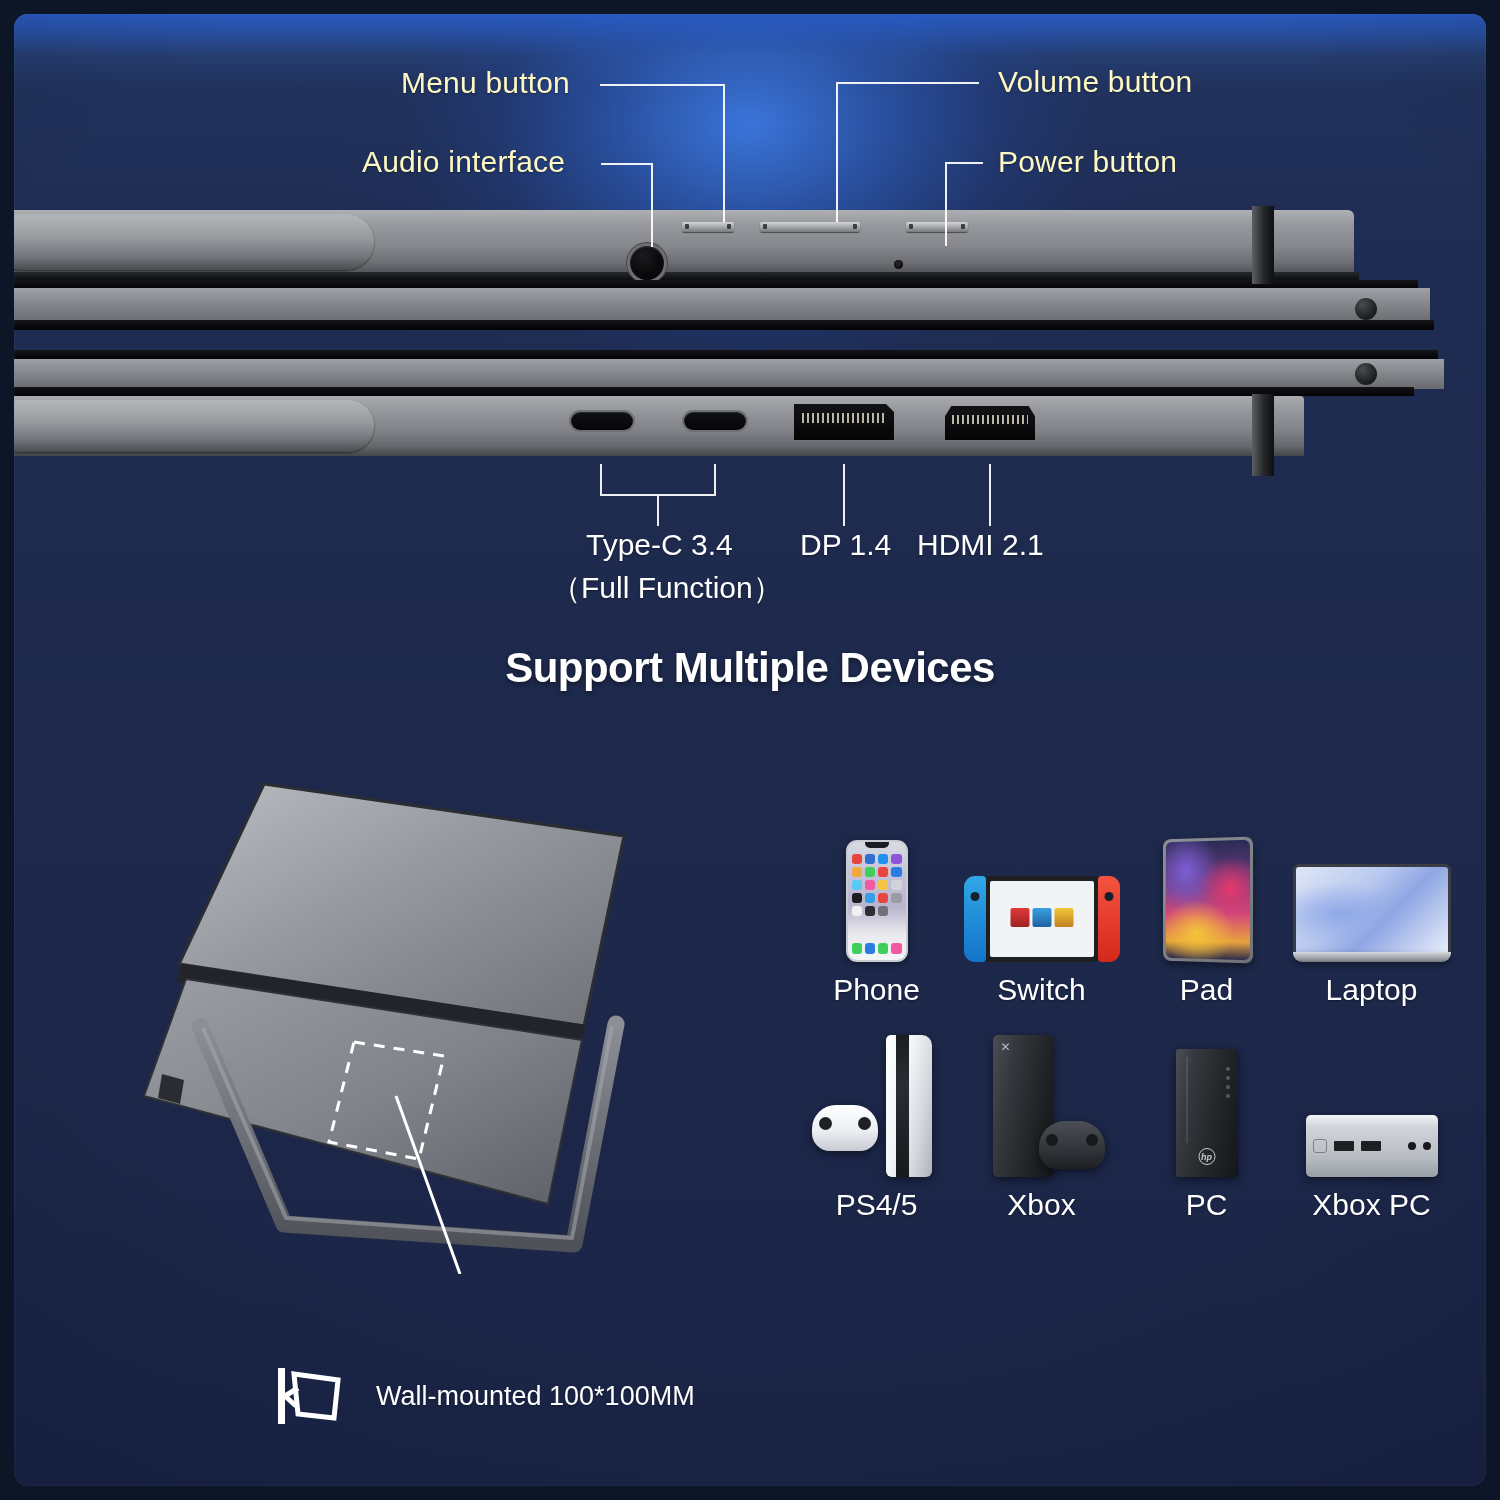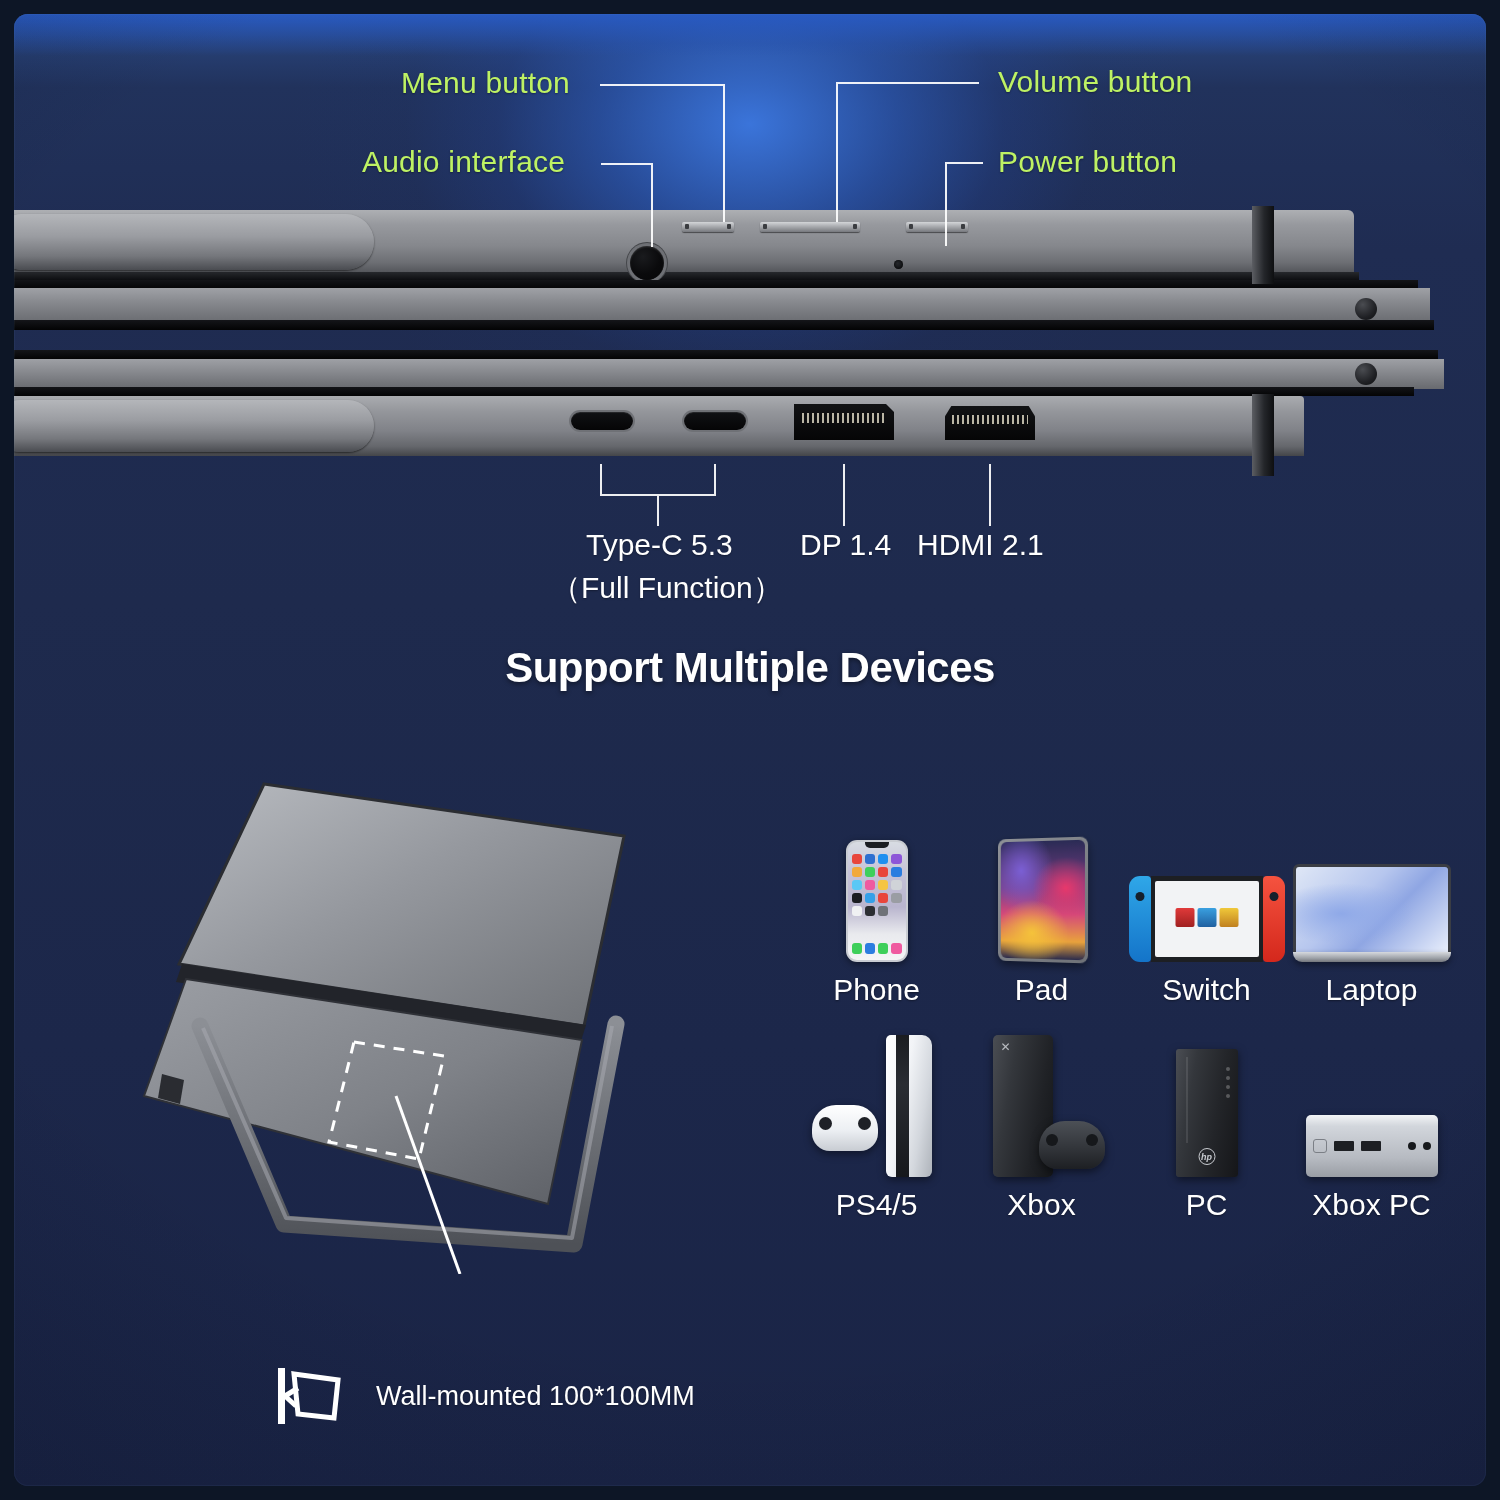--- a/index.html
+++ b/index.html
@@ -64,21 +64,21 @@
     box-shadow: inset 0 0 0 1px rgba(120,150,200,0.07);
     border-radius:14px;
     pointer-events:none;
   }
 
   .layer { position:absolute; inset:0; }
 
   
   .callout {
     position:absolute;
-    color:#bef264;
+    color:#fef9c3;
     font-size:30px;
     letter-spacing:.2px;
     white-space:nowrap;
     text-shadow:0 1px 2px rgba(0,0,0,.35);
   }
   .lead {
     position:absolute;
     border-color:rgba(255,255,255,.92);
     border-style:solid;
     border-width:0;
@@ -501,21 +501,21 @@
                   border-top-width:2px; border-left-width:2px;"></div>
     </div>
 
     <div class="layer">
 
       <div class="lead" style="left:586px; top:450px; width:116px; height:32px;
                   border-bottom-width:2px; border-left-width:2px; border-right-width:2px;"></div>
       <div class="lead" style="left:643px; top:482px; width:2px; height:30px;
                   background:rgba(255,255,255,.92); border:none;"></div>
 
-      <div class="plabel" style="left:572px; top:514px;">Type-C 5.3</div>
+      <div class="plabel" style="left:572px; top:514px;">Type-C 3.4</div>
       <div class="plabel" style="left:537px; top:554px;">（Full Function）</div>
 
       <div class="lead" style="left:829px; top:450px; width:2px; height:62px;
                   background:rgba(255,255,255,.92); border:none;"></div>
       <div class="plabel" style="left:786px; top:514px;">DP 1.4</div>
 
       <div class="lead" style="left:975px; top:450px; width:2px; height:62px;
                   background:rgba(255,255,255,.92); border:none;"></div>
       <div class="plabel" style="left:903px; top:514px;">HDMI 2.1</div>
     </div>
@@ -605,48 +605,48 @@
                   <i style="background:#ef5aa0"></i>
               </span>
             </div>
           </div>
         </div>
         <div class="devlabel">Phone</div>
       </div>
 
       <div class="devcell">
         <div class="devart">
-          <div class="pad">
-              <div class="pad-scr"></div>
-            </div>
-        </div>
-        <div class="devlabel">Pad</div>
-      </div>
-
-      <div class="devcell">
-        <div class="devart">
           <div class="switch">
             <div class="joy-l"></div>
             <div class="sw-scr">
               <div class="sw-scr-in">
                 <span class="sw-tiles">
                   <i style="background:linear-gradient(180deg,#e03a3a,#a02020)"></i>
                   <i style="background:linear-gradient(180deg,#3aa0e0,#2060a0)"></i>
                   <i style="background:linear-gradient(180deg,#f0c83a,#c08020)"></i>
                 </span>
               </div>
             </div>
             <div class="joy-r"></div>
           </div>
         </div>
         <div class="devlabel">Switch</div>
       </div>
 
       <div class="devcell">
         <div class="devart">
+          <div class="pad">
+              <div class="pad-scr"></div>
+            </div>
+        </div>
+        <div class="devlabel">Pad</div>
+      </div>
+
+      <div class="devcell">
+        <div class="devart">
           <div class="laptop">
             <div class="lap-lid"></div>
             <div class="lap-base"></div>
           </div>
         </div>
         <div class="devlabel">Laptop</div>
       </div>
 
 
       <div class="devcell">

